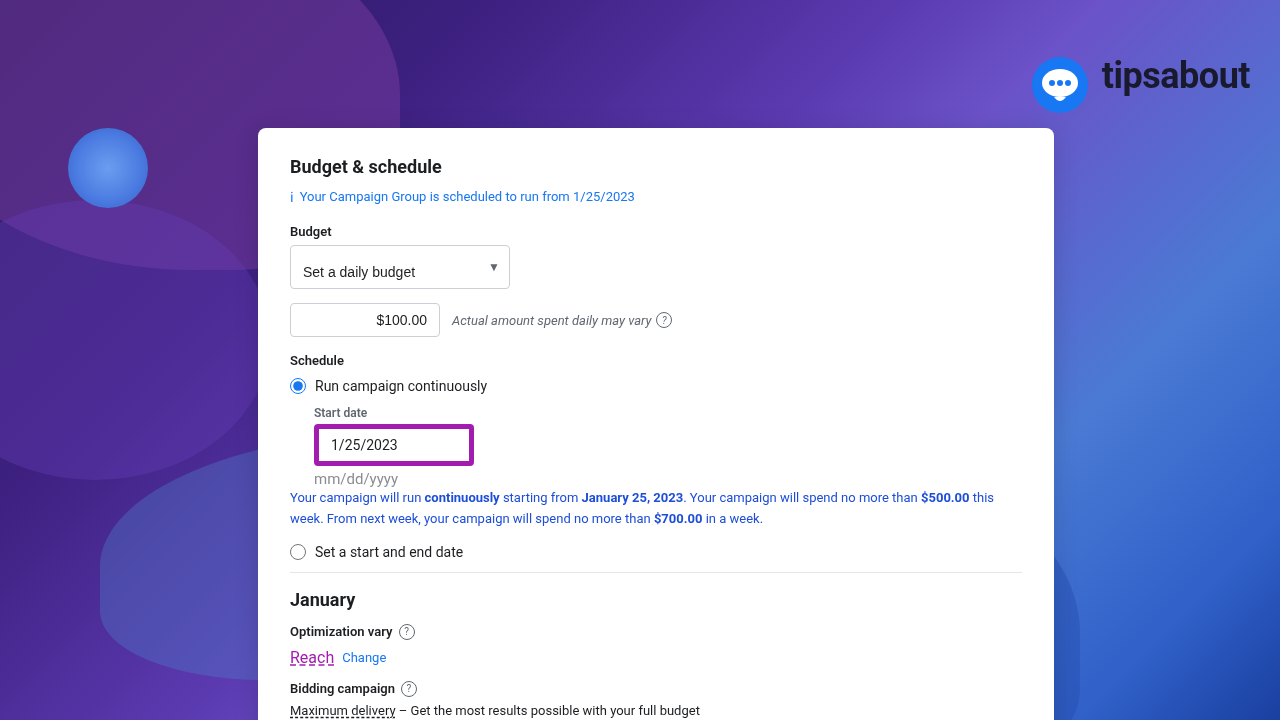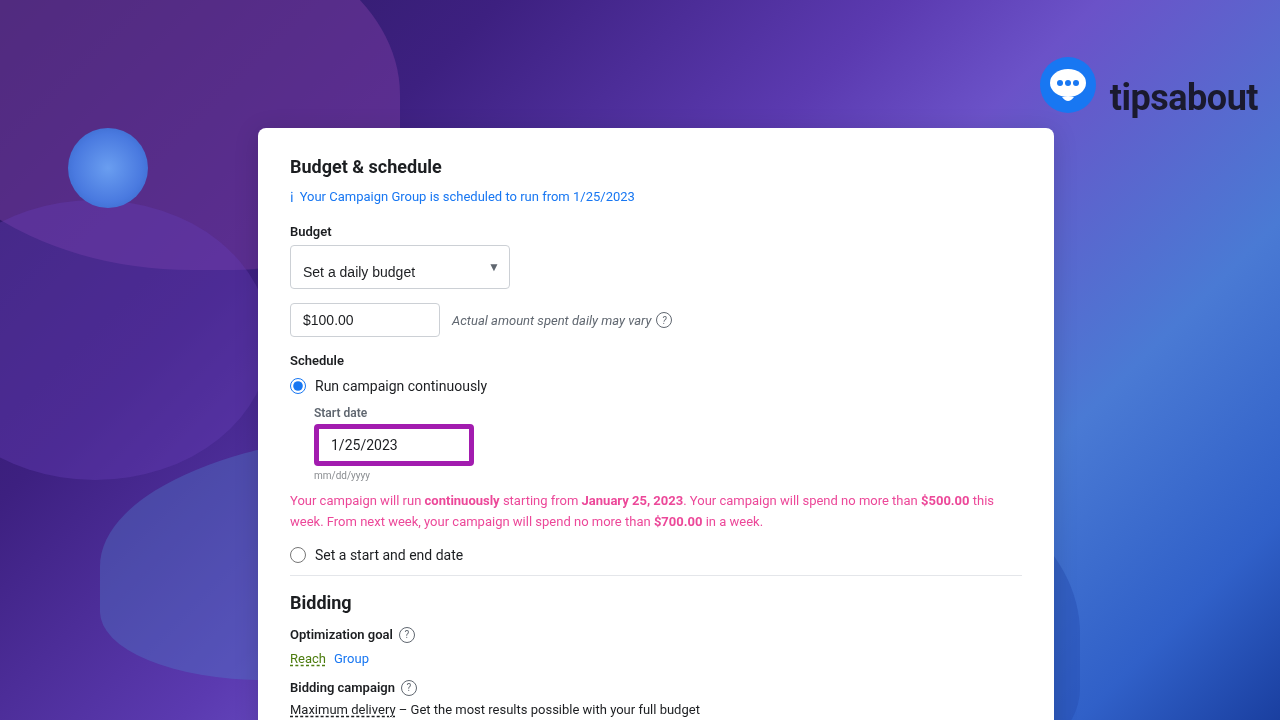--- a/index.html
+++ b/index.html
@@ -70,23 +70,23 @@
       background: radial-gradient(circle, #6a9ef0 0%, #4a7ae0 60%, #3060c0 100%);
       border-radius: 50%;
       top: 128px;
       left: 68px;
       z-index: 2;
     }
 
     .logo-area {
       position: absolute;
       top: 55px;
-      right: 22px;
-      display: flex;
-      align-items: flex-end;
+      right: 30px;
+      display: flex;
+      align-items: flex-start;
       gap: 10px;
       z-index: 10;
     }
 
     .logo-icon {
       width: 64px;
       height: 64px;
     }
 
     .logo-text {
@@ -187,20 +187,21 @@
       gap: 12px;
     }
 
     .budget-input {
       width: 150px;
       padding: 8px 12px;
       border: 1px solid #ccd0d5;
       border-radius: 4px;
       font-size: 14px;
       color: #1c1e21;
+      text-align: right;
     }
 
     .hint-text {
       font-size: 13px;
       color: #606770;
       display: flex;
       align-items: center;
       gap: 5px;
       font-style: italic;
     }
@@ -241,21 +242,20 @@
       cursor: pointer;
     }
 
     .radio-label {
       font-size: 14px;
       color: #1c1e21;
     }
 
     .start-date-section {
       margin-left: 24px;
-      margin-bottom: 10px;
     }
 
     .start-date-label {
       font-size: 12px;
       font-weight: 600;
       color: #606770;
       margin-bottom: 4px;
     }
 
     .date-input-wrapper {
@@ -265,27 +265,27 @@
       width: 160px;
       margin-bottom: 4px;
     }
 
     .date-input-value {
       font-size: 14px;
       color: #1c1e21;
     }
 
     .date-format-hint {
-      font-size: 10px;
+      font-size: 15px;
       color: #8a8d91;
     }
 
     .campaign-info-text {
       font-size: 13px;
-      color: #ec4899;
+      color: #1d4ed8;
       line-height: 1.6;
       margin-bottom: 14px;
       margin-left: 0;
     }
 
     .campaign-info-text strong {
       font-weight: 700;
     }
 
     .campaign-info-text .money {
@@ -319,22 +319,22 @@
     }
 
     .opt-goal-value-row {
       display: flex;
       align-items: center;
       gap: 8px;
       margin-bottom: 14px;
     }
 
     .opt-goal-value {
-      font-size: 13px;
-      color: #4d7c0f;
+      font-size: 16px;
+      color: #a21caf;
       text-decoration: underline;
       text-decoration-style: dashed;
       text-underline-offset: 2px;
     }
 
     .change-link {
       font-size: 13px;
       color: #1877f2;
       cursor: pointer;
       text-decoration: none;
@@ -437,29 +437,29 @@
 
     <label class="radio-option">
       <input type="radio" class="radio-input" name="schedule" style="">
       <span class="radio-label">Set a start and end date</span>
     </label>
   </div>
 
   <hr class="section-divider">
 
   <div>
-    <div class="bidding-section-title">Bidding</div>
+    <div class="bidding-section-title">January</div>
 
     <div class="opt-goal-row">
-      <span class="opt-goal-label">Optimization goal</span>
+      <span class="opt-goal-label">Optimization vary</span>
       <span class="help-icon">?</span>
     </div>
     <div class="opt-goal-value-row">
       <span class="opt-goal-value">Reach</span>
-      <a class="change-link" href="#">Group</a>
+      <a class="change-link" href="#">Change</a>
     </div>
 
     <div class="bidding-strategy-row">
       <span class="bidding-strategy-label">Bidding campaign</span>
       <span class="help-icon">?</span>
     </div>
     <div class="bidding-strategy-desc">
       <span class="strategy-name">Maximum delivery</span>
       <span>– Get the most results possible with your full budget</span>
     </div>

